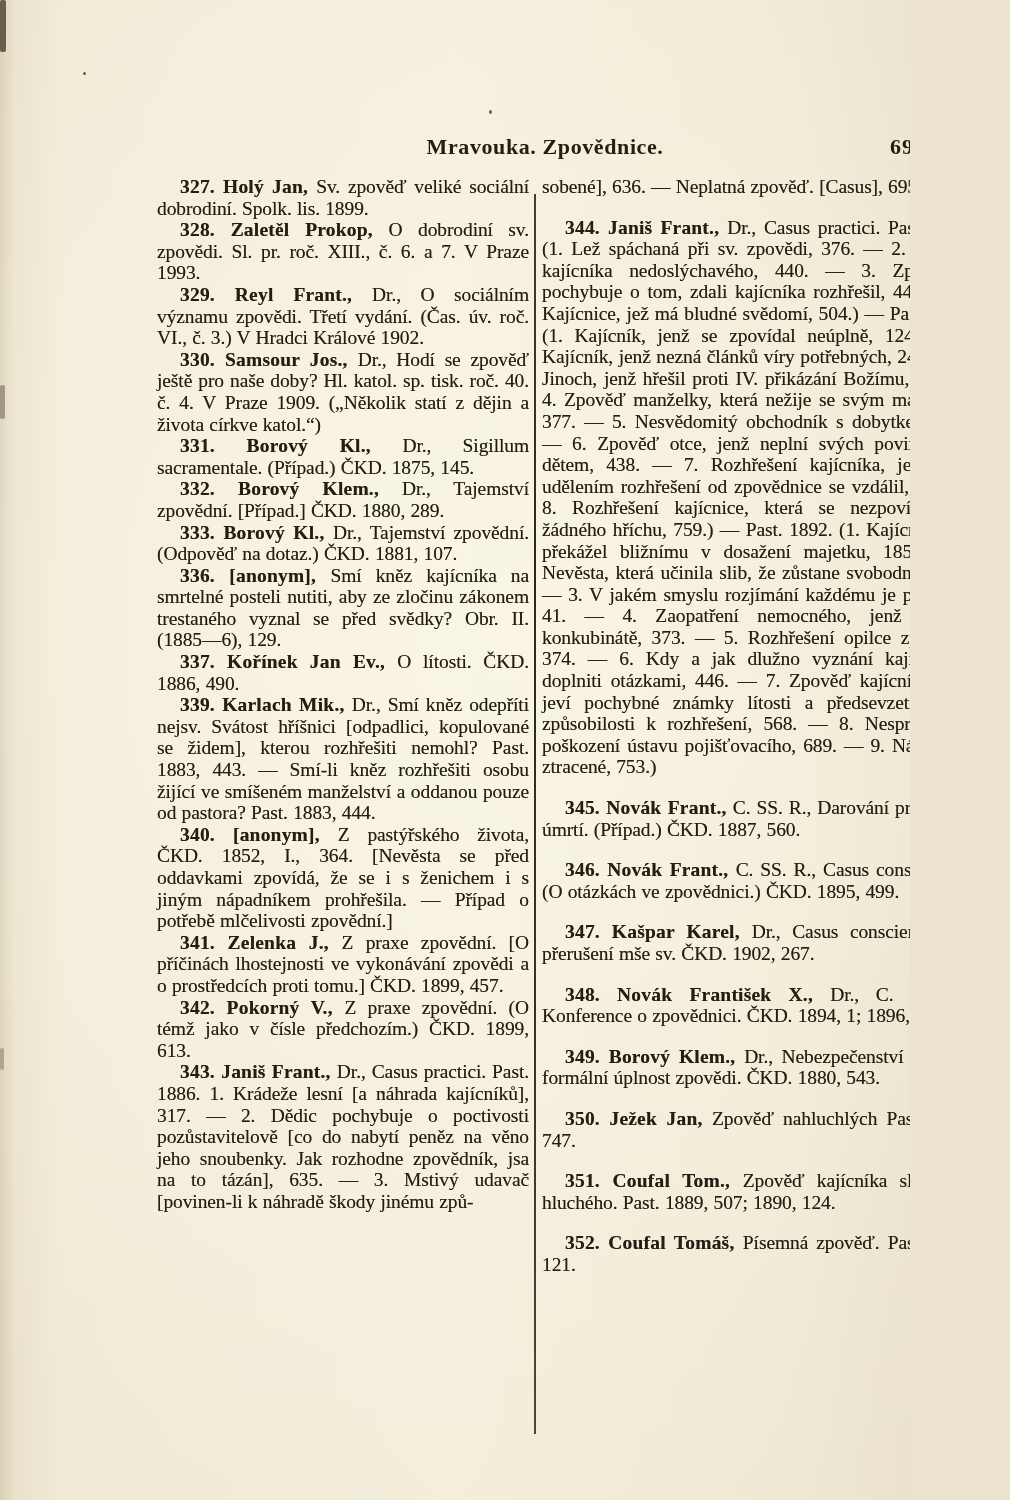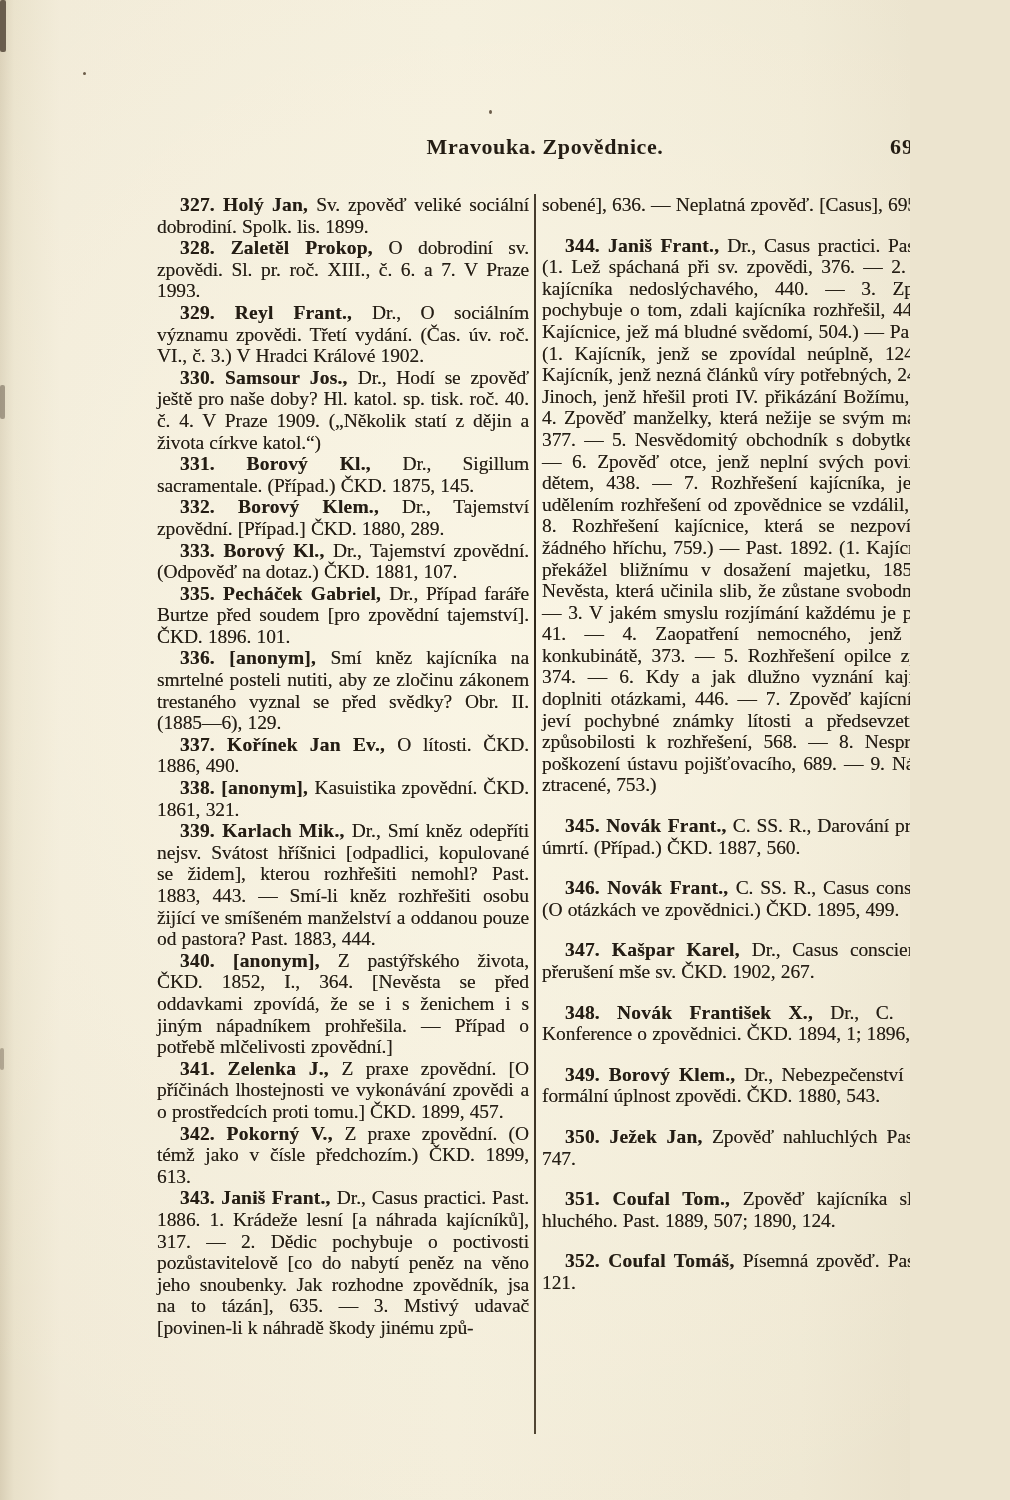--- a/index.html
+++ b/index.html
@@ -33,21 +33,21 @@
     font-size:22px;font-weight:bold;letter-spacing:.6px;white-space:nowrap;
   }
   .page-number{
     position:absolute;left:890px;top:134px;
     font-size:22px;font-weight:bold;letter-spacing:1px;font-family:Liberation Serif, serif;
   }
   .divider{
     position:absolute;left:534px;top:194px;width:2px;height:1240px;
     background:linear-gradient(180deg,#473d2f 0%, #2e2719 30%, #3a3224 70%, #514634 100%);
   }
-  .col{position:absolute;top:194px;font-size:19.5px;line-height:21.6px;}
+  .col{position:absolute;top:176px;font-size:19.5px;line-height:21.6px;}
   .col-left{left:157px;width:372px;}
   .col-right{left:542px;width:434px;}
   p.entry{
     margin:0;text-indent:23px;text-align:justify;
     word-spacing:.5px;letter-spacing:-0.1px;
     text-shadow:0 0 .35px rgba(30,22,12,.55); 
   }
   p.entry.continuation{text-indent:0;}
   .col-right p.entry.gap{margin-top:19px;}
   b.lead{font-weight:bold;letter-spacing:.2px;}
@@ -70,24 +70,22 @@
   <div class="divider"></div>
 
   <div class="col col-left">
       <p class="entry"><b class="lead">327. Holý Jan, </b><span>Sv. zpověď veliké sociální dobrodiní. Spolk. lis. 1899.</span></p>
       <p class="entry"><b class="lead">328. Zaletěl Prokop, </b><span>O dobrodiní sv. zpovědi. Sl. pr. roč. XIII., č. 6. a 7. V Praze 1993.</span></p>
       <p class="entry"><b class="lead">329. Reyl Frant., </b><span>Dr., O sociálním významu zpovědi. Třetí vydání. (Čas. úv. roč. VI., č. 3.) V Hradci Králové 1902.</span></p>
       <p class="entry"><b class="lead">330. Samsour Jos., </b><span>Dr., Hodí se zpověď ještě pro naše doby? Hl. katol. sp. tisk. roč. 40. č. 4. V Praze 1909. („Několik statí z dějin a života církve katol.“)</span></p>
       <p class="entry"><b class="lead">331. Borový Kl., </b><span>Dr., Sigillum sacramentale. (Případ.) ČKD. 1875, 145.</span></p>
       <p class="entry"><b class="lead">332. Borový Klem., </b><span>Dr., Tajemství zpovědní. [Případ.] ČKD. 1880, 289.</span></p>
       <p class="entry"><b class="lead">333. Borový Kl., </b><span>Dr., Tajemství zpovědní. (Odpověď na dotaz.) ČKD. 1881, 107.</span></p>
-      <p class="entry"><b class="lead">335. Pecháček Gabriel, </b><span>Dr., Případ faráře Burtze před soudem [pro zpovědní tajemství]. ČKD. 1896. 101.</span></p>
       <p class="entry"><b class="lead">336. [anonym], </b><span>Smí kněz kajícníka na smrtelné posteli nutiti, aby ze zločinu zákonem trestaného vyznal se před svědky? Obr. II. (1885—6), 129.</span></p>
       <p class="entry"><b class="lead">337. Kořínek Jan Ev., </b><span>O lítosti. ČKD. 1886, 490.</span></p>
-      <p class="entry"><b class="lead">338. [anonym], </b><span>Kasuistika zpovědní. ČKD. 1861, 321.</span></p>
       <p class="entry"><b class="lead">339. Karlach Mik., </b><span>Dr., Smí kněz odepříti nejsv. Svátost hříšnici [odpadlici, kopulované se židem], kterou rozhřešiti nemohl? Past. 1883, 443. — Smí-li kněz rozhřešiti osobu žijící ve smíšeném manželství a oddanou pouze od pastora? Past. 1883, 444.</span></p>
       <p class="entry"><b class="lead">340. [anonym], </b><span>Z pastýřského života, ČKD. 1852, I., 364. [Nevěsta se před oddavkami zpovídá, že se i s ženichem i s jiným nápadníkem prohřešila. — Případ o potřebě mlčelivosti zpovědní.]</span></p>
       <p class="entry"><b class="lead">341. Zelenka J., </b><span>Z praxe zpovědní. [O příčinách lhostejnosti ve vykonávání zpovědi a o prostředcích proti tomu.] ČKD. 1899, 457.</span></p>
       <p class="entry"><b class="lead">342. Pokorný V., </b><span>Z praxe zpovědní. (O témž jako v čísle předchozím.) ČKD. 1899, 613.</span></p>
       <p class="entry"><b class="lead">343. Janiš Frant., </b><span>Dr., Casus practici. Past. 1886. 1. Krádeže lesní [a náhrada kajícníků], 317. — 2. Dědic pochybuje o poctivosti pozůstavitelově [co do nabytí peněz na věno jeho snoubenky. Jak rozhodne zpovědník, jsa na to tázán], 635. — 3. Mstivý udavač [povinen-li k náhradě škody jinému způ-</span></p>
     </div>
   <div class="col col-right">
       <p class="entry continuation"><span>sobené], 636. — Neplatná zpověď. [Casus], 695.</span></p>
       <p class="entry gap"><b class="lead">344. Janiš Frant., </b><span>Dr., Casus practici. Past. 1890. (1. Lež spáchaná při sv. zpovědi, 376. — 2. Zpověď kajícníka nedoslýchavého, 440. — 3. Zpovědník pochybuje o tom, zdali kajícníka rozhřešil, 442. — 4. Kajícnice, jež má bludné svědomí, 504.) — Past. 1891. (1. Kajícník, jenž se zpovídal neúplně, 124. — 2. Kajícník, jenž nezná článků víry potřebných, 247. — 3. Jinoch, jenž hřešil proti IV. přikázání Božímu, 309. — 4. Zpověď manželky, která nežije se svým manželem, 377. — 5. Nesvědomitý obchodník s dobytkem, 505. — 6. Zpověď otce, jenž neplní svých povinností k dětem, 438. — 7. Rozhřešení kajícníka, jenž před udělením rozhřešení od zpovědnice se vzdálil, 565. — 8. Rozhřešení kajícnice, která se nezpovídala ze žádného hříchu, 759.) — Past. 1892. (1. Kajícník, jenž překážel bližnímu v dosažení majetku, 185. — 2. Nevěsta, která učinila slib, že zůstane svobodnou, 186. — 3. V jakém smyslu rozjímání každému je potřebno, 41. — 4. Zaopatření nemocného, jenž žije v konkubinátě, 373. — 5. Rozhřešení opilce zpětilého, 374. — 6. Kdy a jak dlužno vyznání kajícníkovo doplniti otázkami, 446. — 7. Zpověď kajícníka, jenž jeví pochybné známky lítosti a předsevzetí neboli způsobilosti k rozhřešení, 568. — 8. Nespravedlivé poškození ústavu pojišťovacího, 689. — 9. Nález věci ztracené, 753.)</span></p>
       <p class="entry gap"><b class="lead">345. Novák Frant., </b><span>C. SS. R., Darování pro případ úmrtí. (Případ.) ČKD. 1887, 560.</span></p>

